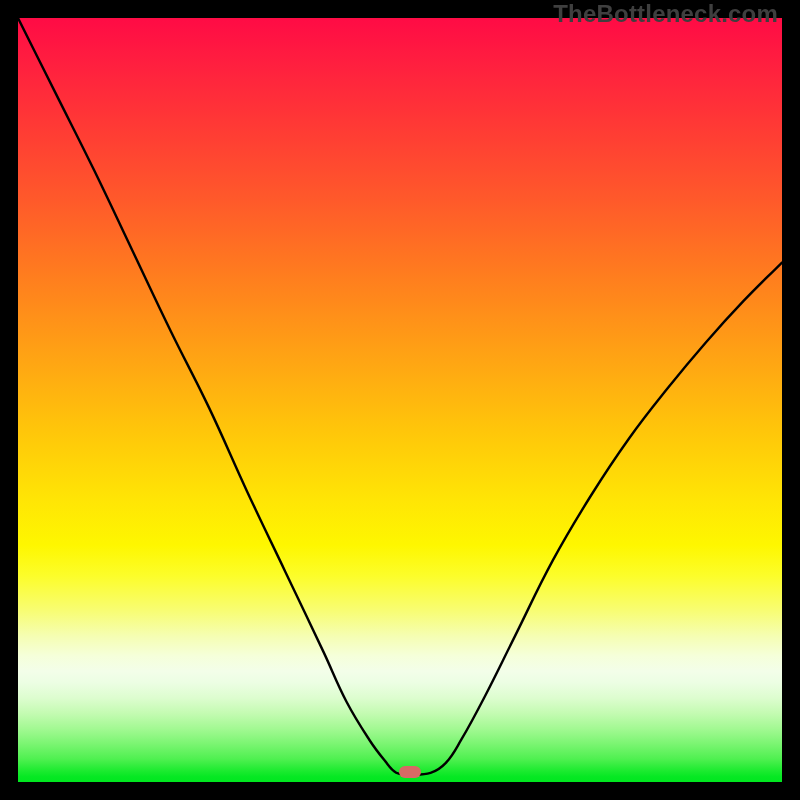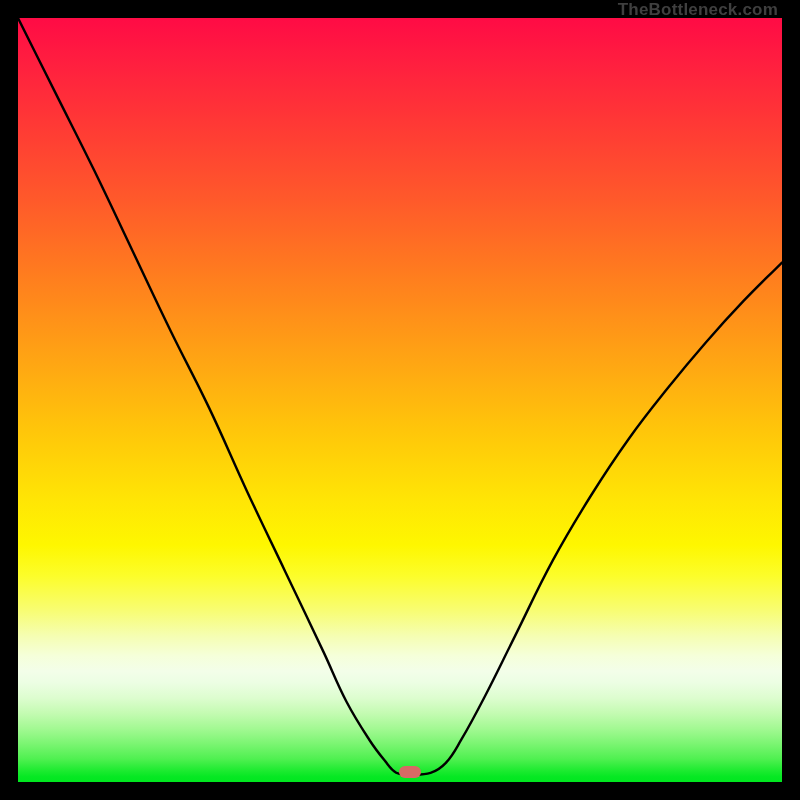--- a/index.html
+++ b/index.html
@@ -66,21 +66,21 @@
     width: 22px;
     height: 12px;
     border-radius: 6px;
     background: #d86a65;
   }
   .watermark {
     position: absolute;
     top: 0;
     right: 22px;
     color: #3f3f3f;
-    font-size: 17px;
+    font-size: 24px;
     font-weight: 600;
     letter-spacing: 0.2px;
   }
 </style>
 </head>
 <body>
 
 <div class="frame">
   <div class="plot">
     <div class="gradient"></div>

